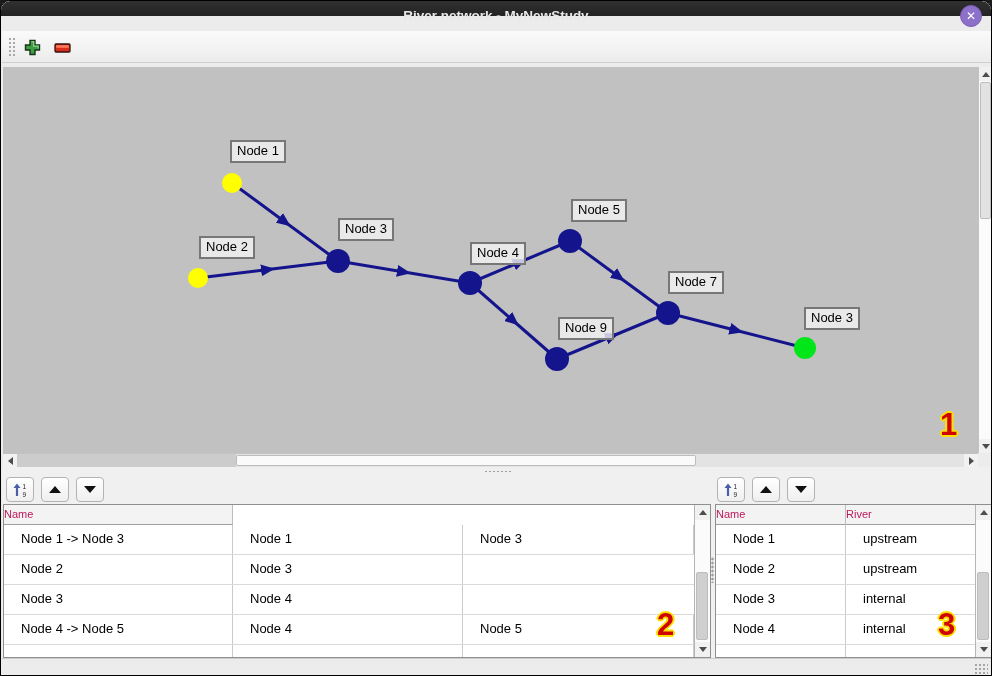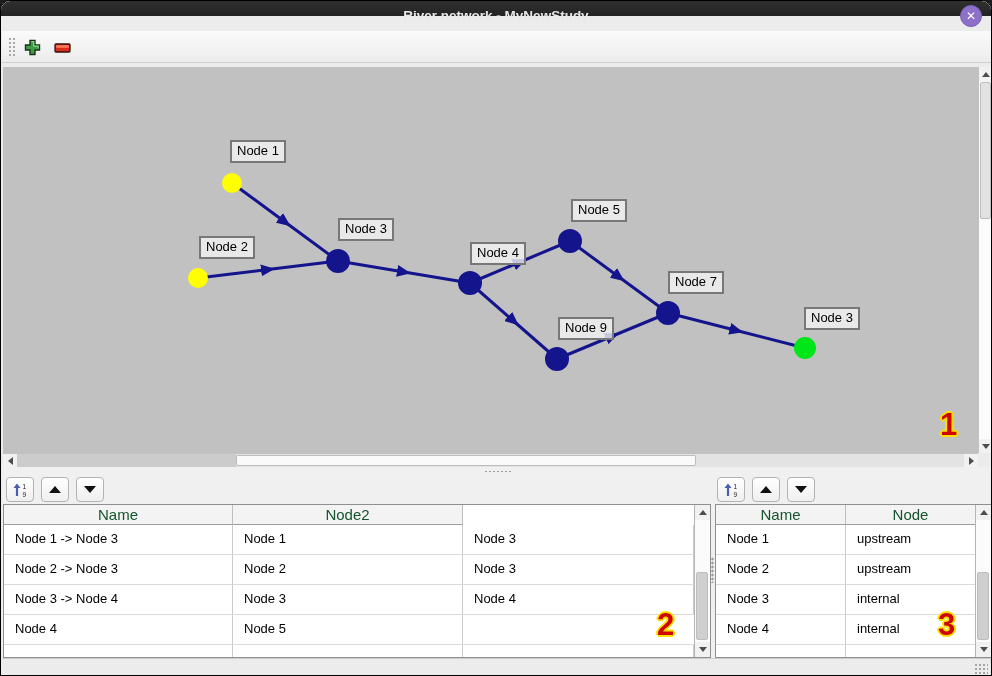--- a/index.html
+++ b/index.html
@@ -57,24 +57,24 @@
             background:linear-gradient(#ffffff,#efefef);display:flex;align-items:center;justify-content:center;cursor:pointer;}
   .mini-btn .tri-up,.mini-btn .tri-down{border-left-width:6px;border-right-width:6px;}
   .mini-btn .tri-up{border-bottom:7px solid #111;}
   .mini-btn .tri-down{border-top:7px solid #111;}
   .table{position:absolute;top:503px;height:154px;background:#fff;border:1px solid #8f8f8f;overflow:hidden;}
   .table.links{left:2px;width:708px;}
   .table.nodes{left:714px;width:277px;}
   .trow{display:grid;}
   .links .trow{grid-template-columns:229px 230px 231px;}
   .nodes .trow{grid-template-columns:130px 130px;}
-  .thead .tcell{background:#f3f3f3;text-align:center;border-bottom:1px solid #9e9e9e;
-                border-right:1px solid #bdbdbd;height:20px;line-height:19px;font-size:15px;color:#14532d;}
+  .thead .tcell{background:#f3f3f3;text-align:left;border-bottom:1px solid #9e9e9e;
+                border-right:1px solid #bdbdbd;height:20px;line-height:19px;font-size:11px;color:#be185d;}
   .tbody .trow{height:30px;border-bottom:1px solid #dadada;}
-  .tbody .tcell{border-right:1px solid #cacaca;padding:6px 4px 0 11px;font-size:13px;color:#000;
+  .tbody .tcell{border-right:1px solid #cacaca;padding:6px 4px 0 17px;font-size:13px;color:#000;
                 white-space:nowrap;overflow:hidden;}
   .table .vscroll{right:0;top:0;width:16px;height:100%;border-left:1px solid #b5b5b5;}
   .table .sb-btn{width:15px;height:15px;left:0;}
   .table .sb-up{top:0;} .table .sb-down{bottom:0;}
   .table .sb-thumb{left:1px;top:67px;width:12px;height:68px;background:#cfcfcf;}
   
   .bottombar{position:absolute;left:1px;top:657px;width:990px;height:18px;background:#ececec;border-top:1px solid #cdcdcd;}
   .resize-grip{position:absolute;right:4px;top:4px;width:14px;height:11px;
                background-image:radial-gradient(#a5a5a5 1px,transparent 1.2px);background-size:4px 4px;}
   
@@ -214,40 +214,38 @@
       </div>
     <div class="mini-btn">
         <i class="tri tri-down"></i>
       </div>
   </div>
 
   <div class="table links">
     <div class="thead" id="links-head">
         <div class="trow">
           <div class="tcell">Name</div>
-          <div class="tcell">Node2</div>
         </div>
       </div>
     <div class="tbody" id="links-body">
         <div class="trow">
           <div class="tcell">Node 1 -&gt; Node 3</div>
           <div class="tcell">Node 1</div>
           <div class="tcell">Node 3</div>
         </div>
         <div class="trow">
-          <div class="tcell">Node 2 -&gt; Node 3</div>
           <div class="tcell">Node 2</div>
           <div class="tcell">Node 3</div>
         </div>
         <div class="trow">
-          <div class="tcell">Node 3 -&gt; Node 4</div>
           <div class="tcell">Node 3</div>
           <div class="tcell">Node 4</div>
         </div>
         <div class="trow">
+          <div class="tcell">Node 4 -&gt; Node 5</div>
           <div class="tcell">Node 4</div>
           <div class="tcell">Node 5</div>
         </div>
         <div class="trow">
           <div class="tcell"></div>
           <div class="tcell"></div>
           <div class="tcell"></div>
         </div>
       </div>
     <div class="vscroll">
@@ -258,21 +256,21 @@
       <div class="sb-btn sb-down">
           <i class="tri tri-down"></i>
         </div>
     </div>
   </div>
 
   <div class="table nodes">
     <div class="thead" id="nodes-head">
         <div class="trow">
           <div class="tcell">Name</div>
-          <div class="tcell">Node</div>
+          <div class="tcell">River</div>
         </div>
       </div>
     <div class="tbody" id="nodes-body">
         <div class="trow">
           <div class="tcell">Node 1</div>
           <div class="tcell">upstream</div>
         </div>
         <div class="trow">
           <div class="tcell">Node 2</div>
           <div class="tcell">upstream</div>

